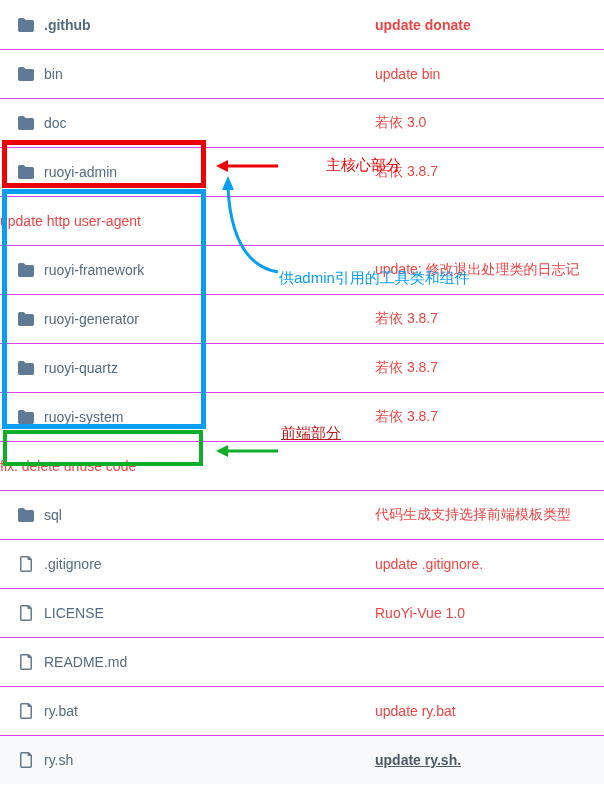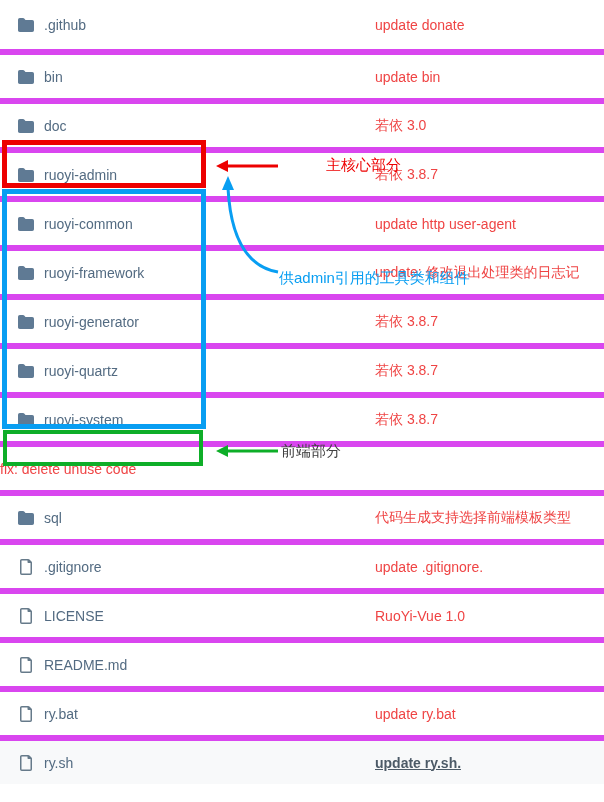--- a/index.html
+++ b/index.html
@@ -10,24 +10,24 @@
       width: 604px;
       position: relative;
     }
     .file-list {
       width: 100%;
     }
     .file-row {
       display: flex;
       align-items: center;
       height: 49px;
-      border-top: 6px solid #d946ef;
+      border-top: 1px solid #d946ef;
       position: relative;
     }
-    .file-row:first-child { border-top: none; }
+    .file-row:first-child { border-top: none; font-weight: bold; }
     .file-row.last-row { background: #f8f9fa; }
     .file-name-cell {
       display: flex;
       align-items: center;
       padding-left: 18px;
       width: 375px;
       flex-shrink: 0;
     }
     .file-message-cell {
       color: #ef4444;
@@ -92,21 +92,21 @@
     
     .annotation {
       position: absolute;
       font-size: 15px;
       white-space: nowrap;
       z-index: 4;
       pointer-events: none;
     }
     .annot-red { color: #ed0000; left: 282px; top: 156px; margin-left: 44px; }
     .annot-blue { color: #089ef2; left: 279px; top: 269px; }
-    .annot-green { color: #404040; left: 281px; top: 442px; }
+    .annot-green { color: #b91c1c; left: 281px; top: 424px; text-decoration: underline; }
     
     .arrow-red {
       position: absolute;
       z-index: 4;
       left: 216px;
       top: 158px;
       pointer-events: none;
     }
     .arrow-blue {
       position: absolute;
@@ -165,28 +165,20 @@
         <span class="icon-folder">
           <svg viewBox="0 0 16 16">
             <path d="M1.75 1A1.75 1.75 0 0 0 0 2.75v10.5C0 14.216.784 15 1.75 15h12.5A1.75 1.75 0 0 0 16 13.25v-8.5A1.75 1.75 0 0 0 14.25 3H7.5L6.2 1.4A1.75 1.75 0 0 0 4.85 1H1.75z"></path>
           </svg>
         </span>
         <span class="file-link">ruoyi-admin</span>
       </div>
       <div class="file-message-cell">若依 3.8.7</div>
     </div>
     <div class="file-row">
-      <div class="file-name-cell">
-        <span class="icon-folder">
-          <svg viewBox="0 0 16 16">
-            <path d="M1.75 1A1.75 1.75 0 0 0 0 2.75v10.5C0 14.216.784 15 1.75 15h12.5A1.75 1.75 0 0 0 16 13.25v-8.5A1.75 1.75 0 0 0 14.25 3H7.5L6.2 1.4A1.75 1.75 0 0 0 4.85 1H1.75z"></path>
-          </svg>
-        </span>
-        <span class="file-link">ruoyi-common</span>
-      </div>
       <div class="file-message-cell">update http user-agent</div>
     </div>
     <div class="file-row">
       <div class="file-name-cell">
         <span class="icon-folder">
           <svg viewBox="0 0 16 16">
             <path d="M1.75 1A1.75 1.75 0 0 0 0 2.75v10.5C0 14.216.784 15 1.75 15h12.5A1.75 1.75 0 0 0 16 13.25v-8.5A1.75 1.75 0 0 0 14.25 3H7.5L6.2 1.4A1.75 1.75 0 0 0 4.85 1H1.75z"></path>
           </svg>
         </span>
         <span class="file-link">ruoyi-framework</span>

